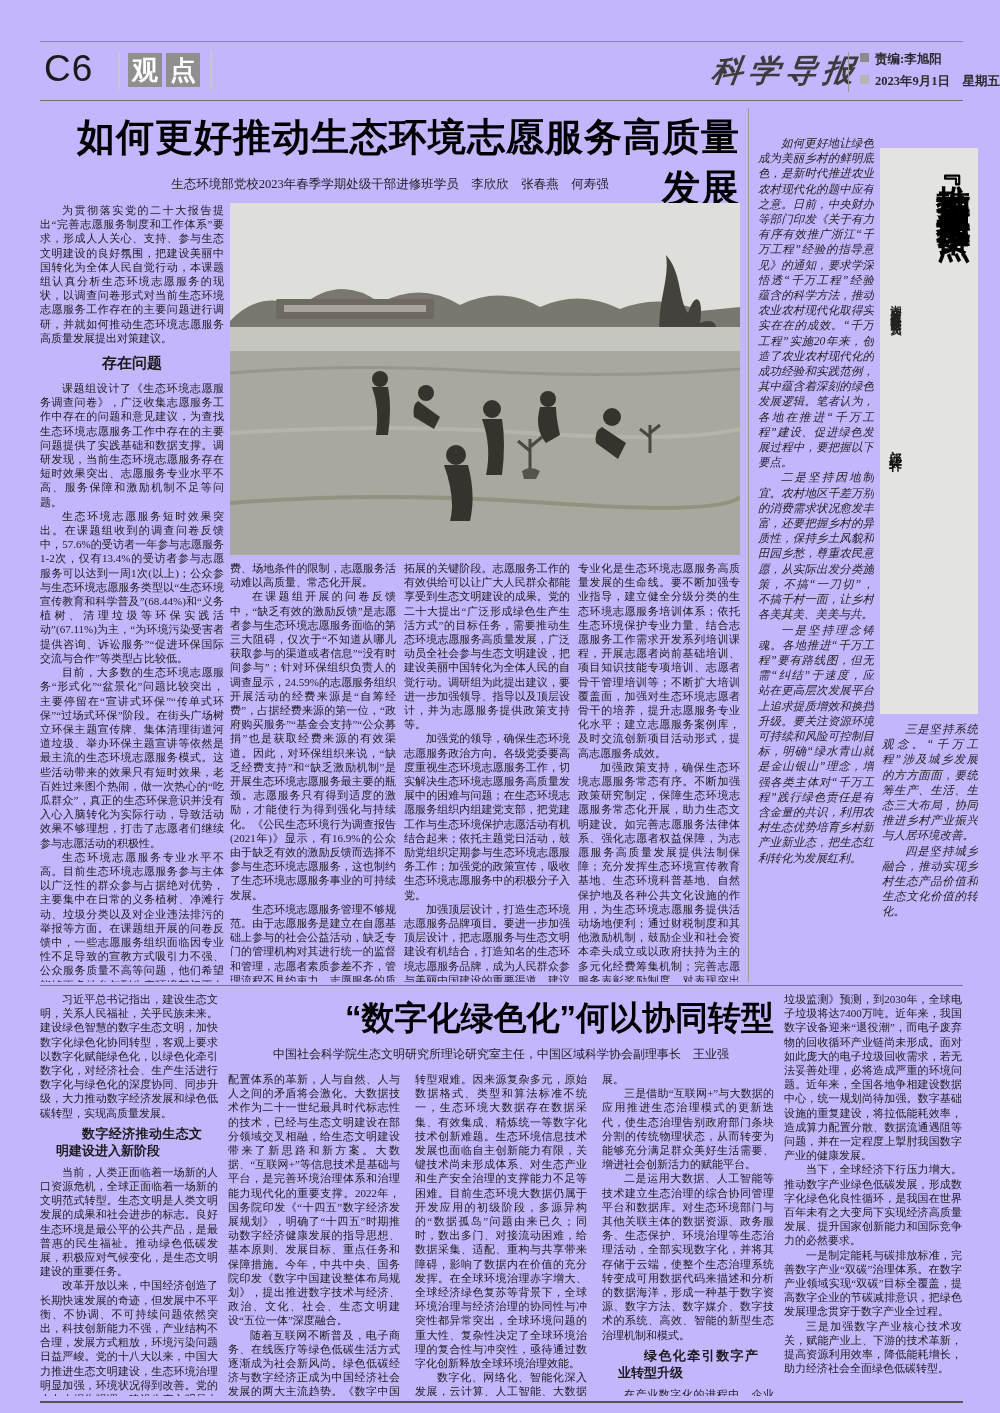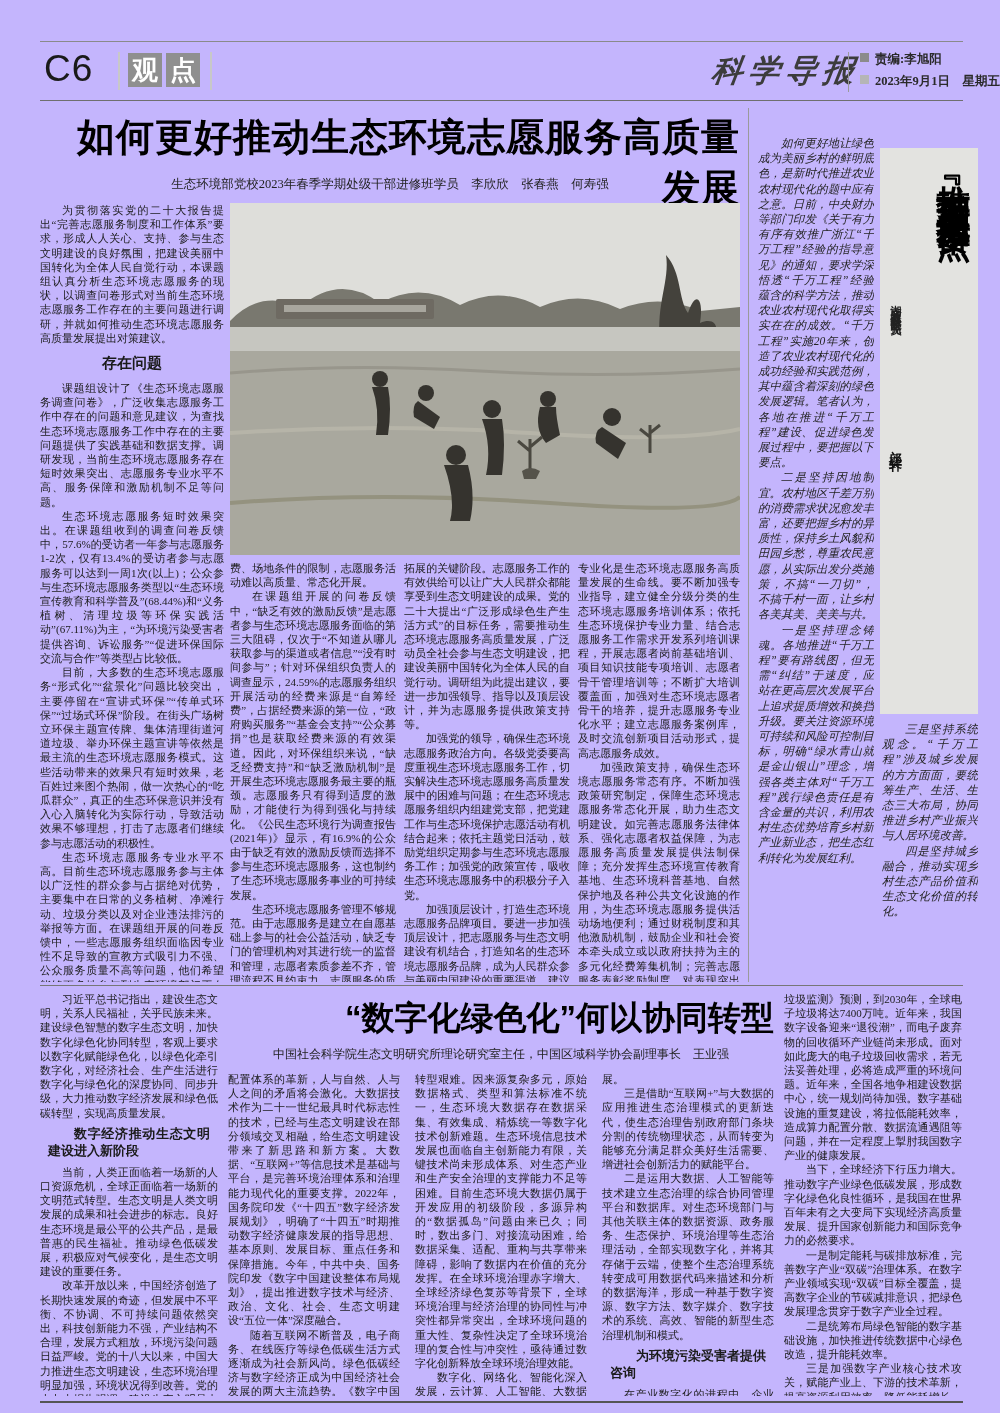--- a/index.html
+++ b/index.html
@@ -21,21 +21,21 @@
   
   .headline{font-family:"Liberation Sans","DejaVu Sans",sans-serif;font-weight:bold;color:#000;text-align:right;}
   .byline{text-align:center;font-size:12.5px;color:#222;}
   .col{position:absolute;overflow:hidden;text-align:justify;font-size:11px;line-height:14.2px;color:#1b1b1b;}
   .col p{margin:0;font-family:Liberation Serif, serif;}
   .p{text-indent:2em;}
   .pc{text-indent:0;}
   .h{font-family:"Liberation Sans","DejaVu Sans",sans-serif;font-weight:bold;text-align:center;
      font-size:15px;margin:8px 0;text-indent:0;line-height:20px;}
   .hb{font-family:"Liberation Sans","DejaVu Sans",sans-serif;font-weight:bold;font-size:13px;
-      margin:5px 8px;text-indent:2em;line-height:17.5px;}
+      margin:5px 16px;text-indent:2em;line-height:17.5px;}
   
   .kai{font-style:italic;font-size:11.5px;line-height:15.2px;color:#242424;}
   #sb-titleblock{position:absolute;background:#e3e3e0;}
   #sb-title{position:absolute;right:8px;top:10px;writing-mode:vertical-rl;font-weight:bold;
             font-size:34px;line-height:1;letter-spacing:3px;color:#000;
             font-family:"Liberation Serif","DejaVu Serif",serif;}
   #sb-author-org{position:absolute;left:8px;top:148px;writing-mode:vertical-rl;font-size:11px;
                  font-weight:bold;letter-spacing:2px;color:#222;}
   #sb-author-name{position:absolute;left:6px;top:292px;writing-mode:vertical-rl;font-size:13px;
                   font-weight:bold;letter-spacing:4px;color:#111;}
@@ -158,26 +158,25 @@
       <p class="p">随着互联网不断普及，电子商务、在线医疗等绿色低碳生活方式逐渐成为社会新风尚。绿色低碳经济与数字经济正成为中国经济社会发展的两大主流趋势。《数字中国建设整体布局规划》明确提出，到2025年，数字生态文明建设取得积极进展。由此可见，数字生态文明建设，对于推进中国式现代化、构筑国家竞争新优势具有重要意义和深远影响。</p>
     </div>
   <div class="col" style="left:415px;top:1072px;width:172px;height:324px;">
       <p class="pc">转型艰难。因来源复杂多元，原始数据格式、类型和算法标准不统一，生态环境大数据存在数据采集、有效集成、精炼统一等数字化技术创新难题。生态环境信息技术发展也面临自主创新能力有限，关键技术尚未形成体系、对生态产业和生产安全治理的支撑能力不足等困难。目前生态环境大数据仍属于开发应用的初级阶段，多源异构的“数据孤岛”问题由来已久；同时，数出多门、对接流动困难，给数据采集、适配、重构与共享带来障碍，影响了数据内在价值的充分发挥。在全球环境治理赤字增大、全球经济绿色复苏等背景下，全球环境治理与经济治理的协同性与冲突性都异常突出，全球环境问题的重大性、复杂性决定了全球环境治理的复合性与冲突性，亟待通过数字化创新释放全球环境治理效能。</p>
       <p class="p">数字化、网络化、智能化深入发展，云计算、人工智能、大数据等信息技术加速迭代，为中国打造生态环境治理的新动能、新模式，为环境治理体系和治理能力现代化提供了强有力的支撑。</p>
     </div>
   <div class="col" style="left:602px;top:1072px;width:172px;height:324px;">
       <p class="pc">展。</p>
       <p class="p">三是借助“互联网+”与大数据的应用推进生态治理模式的更新迭代，使生态治理告别政府部门条块分割的传统物理状态，从而转变为能够充分满足群众美好生活需要、增进社会创新活力的赋能平台。</p>
       <p class="p">二是运用大数据、人工智能等技术建立生态治理的综合协同管理平台和数据库。对生态环境部门与其他关联主体的数据资源、政务服务、生态保护、环境治理等生态治理活动，全部实现数字化，并将其存储于云端，使整个生态治理系统转变成可用数据代码来描述和分析的数据海洋，形成一种基于数字资源、数字方法、数字媒介、数字技术的系统、高效、智能的新型生态治理机制和模式。</p>
-      <div class="hb">为环境污染受害者提供咨询</div>
+      <div class="hb">绿色化牵引数字产业转型升级</div>
       <p class="p">在产业数字化的进程中，企业通过不断提升数字技术应用能力，实现生产运营的智能化、绿色化。然而，随着数字技术应用场景的广泛普及，算力的增长必将带来能耗需求的大幅增长，数字产业自身的碳排放与电子废弃物问题日益凸显。据国际电信联盟发布的《2020年全球电子</p>
     </div>
 
   <div class="col" style="left:784px;top:992px;width:178px;height:404px;">
       <p class="pc">垃圾监测》预测，到2030年，全球电子垃圾将达7400万吨。近年来，我国数字设备迎来“退役潮”，而电子废弃物的回收循环产业链尚未形成。面对如此庞大的电子垃圾回收需求，若无法妥善处理，必将造成严重的环境问题。近年来，全国各地争相建设数据中心，统一规划尚待加强。数字基础设施的重复建设，将拉低能耗效率，造成算力配置分散、数据流通遇阻等问题，并在一定程度上掣肘我国数字产业的健康发展。</p>
       <p class="p">当下，全球经济下行压力增大。推动数字产业绿色低碳发展，形成数字化绿色化良性循环，是我国在世界百年未有之大变局下实现经济高质量发展、提升国家创新能力和国际竞争力的必然要求。</p>
       <p class="p">一是制定能耗与碳排放标准，完善数字产业“双碳”治理体系。在数字产业领域实现“双碳”目标全覆盖，提高数字企业的节碳减排意识，把绿色发展理念贯穿于数字产业全过程。</p>
-      <p class="p">二是统筹布局绿色智能的数字基础设施，加快推进传统数据中心绿色改造，提升能耗效率。</p>
       <p class="p">三是加强数字产业核心技术攻关，赋能产业上、下游的技术革新，提高资源利用效率，降低能耗增长，助力经济社会全面绿色低碳转型。</p>
     </div>
 
   <div class="rule-h" style="left:40px;top:1401px;width:923px;height:2px;background:#555;"></div>
 </div>
 
 </body></html>

